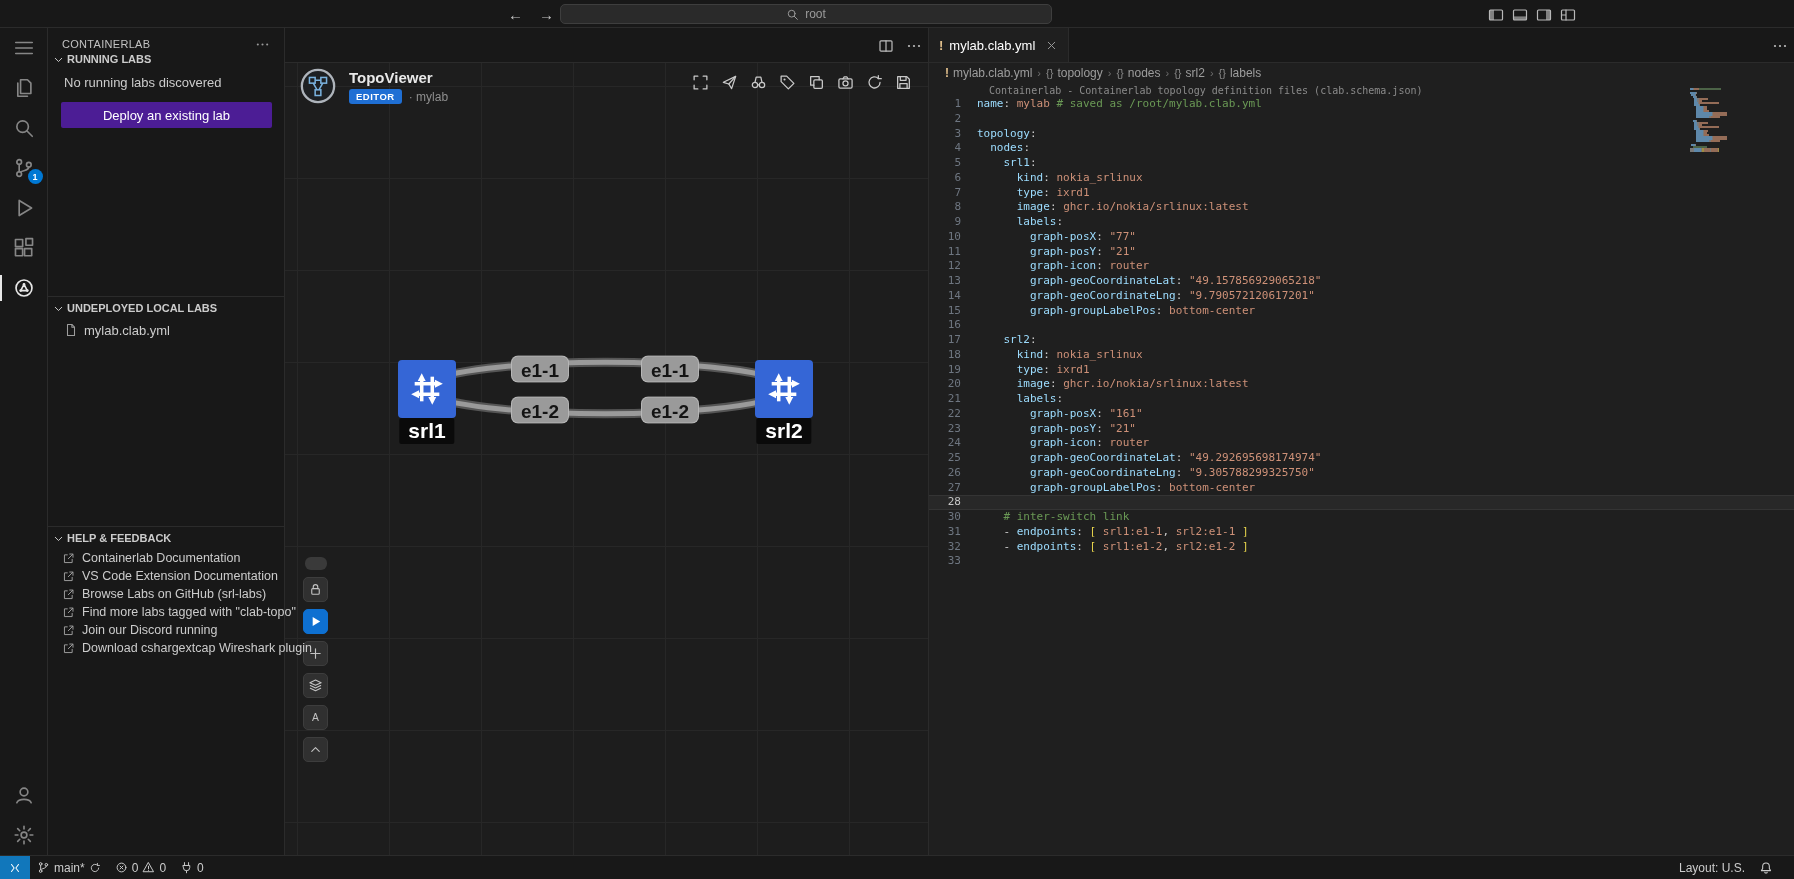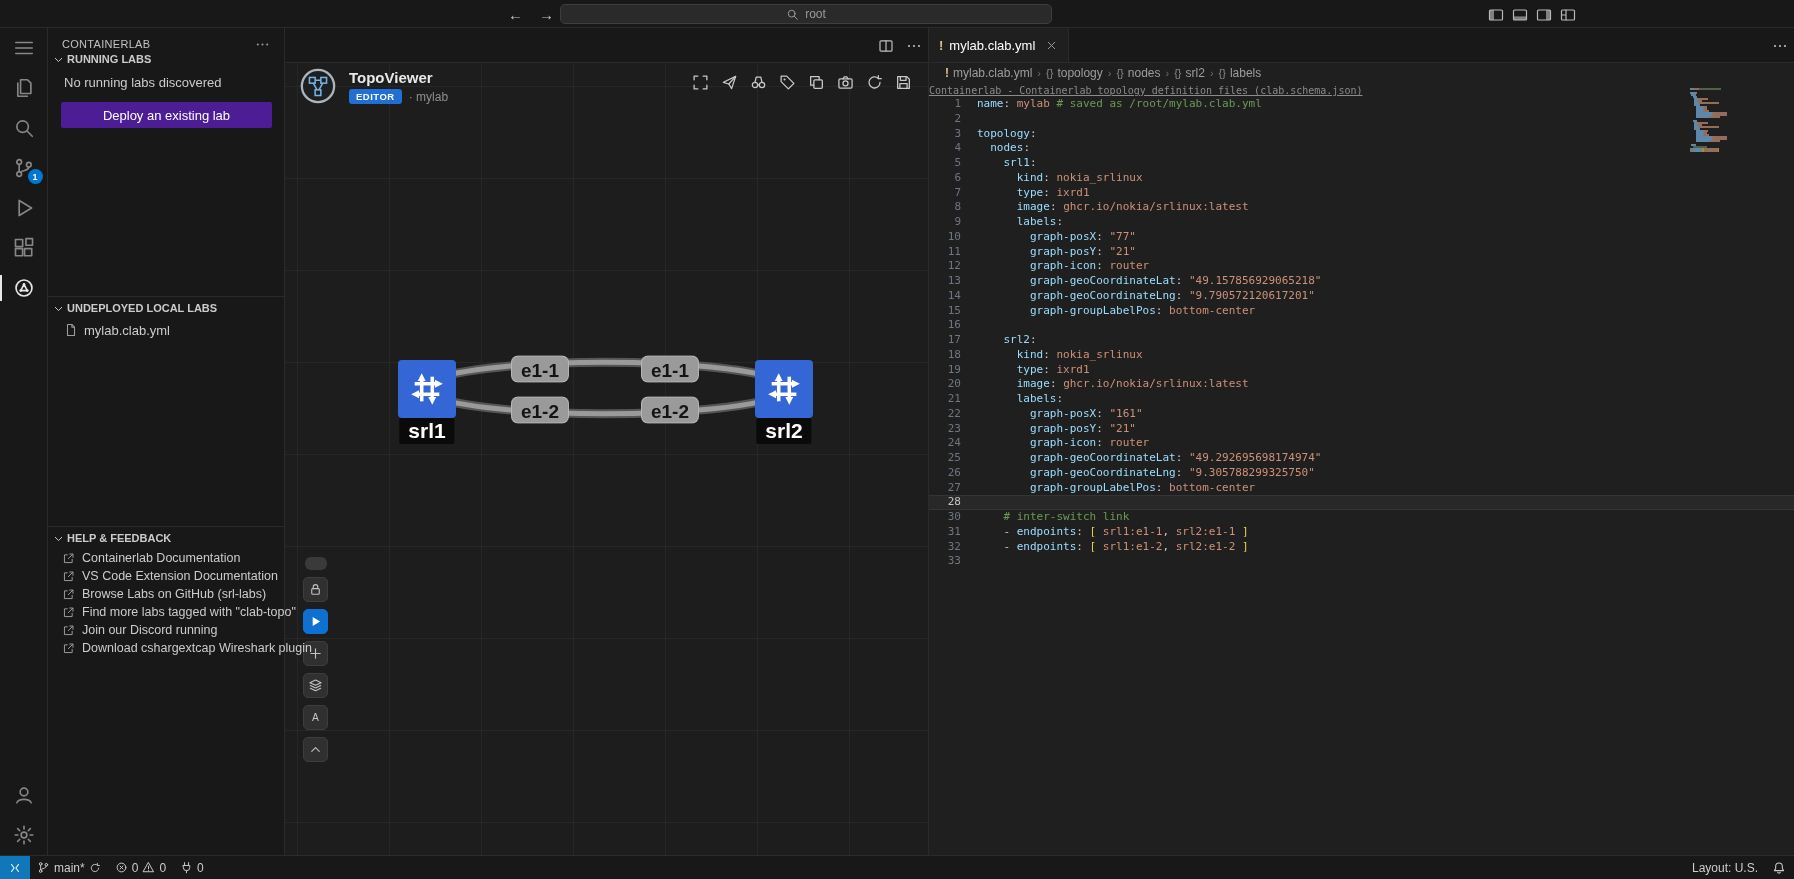--- a/index.html
+++ b/index.html
@@ -76,38 +76,38 @@
   .tool-btn.play { background:#0e70d1; border-color:#0e70d1; color:#ffffff; }
 
   
   #breadcrumbs { height:20px; display:flex; align-items:center; gap:5px; padding:0 16px; font-size:12px; color:#9d9d9d; background:#1f1f1f; }
   .bc-sep { color:#6e6e6e; font-size:11px; }
   .bc-obj { color:#8a8a8a; font-size:11px; }
   .bc-warn { color:#e2c08d; font-weight:700; }
   .bc-item { display:flex; align-items:center; gap:4px; cursor:pointer; }
 
   #code { position:absolute; top:55px; left:0; right:0; bottom:0; font-family:"DejaVu Sans Mono", monospace; font-size:11px; line-height:14.75px; }
-  .schema-note { color:#8b8b8b; font-size:10px; line-height:13px; padding-top:1px; font-family:"DejaVu Sans Mono", monospace;text-decoration:underline; }
+  .schema-note { margin-left:60px; color:#8b8b8b; font-size:10px; line-height:13px; padding-top:1px; font-family:"DejaVu Sans Mono", monospace; }
   .code-line { display:flex; height:14.75px; position:relative; }
   .ln { width:48px; text-align:right; padding-right:16px; color:#6e7681; flex:none; }
   .lc { white-space:pre; color:#cccccc; }
   .tk-k { color:#9cdcfe; } .tk-v { color:#ce9178; } .tk-c { color:#6a9955; } .tk-p { color:#cccccc; } .tk-b { color:#e8d44d; }
   .code-line.current { background:rgba(255,255,255,0.045); box-shadow:inset 0 1px 0 #343434, inset 0 -1px 0 #343434; }
   .code-line.current .ln { color:#c6c6c6; }
 
   #minimap { position:absolute; top:5px; right:42px; width:62px; }
   .mm-row { height:2px; display:flex; }
   .mm-seg { height:2px; display:block; opacity:.85; }
   .mm-k{background:#6a9bc3;} .mm-v{background:#a97a62;} .mm-c{background:#55704f;} .mm-p{background:#8b8b8b;} .mm-b{background:#b5a24a;} .mm-blank{background:transparent;}
 
   
   #statusbar { position:absolute; left:0; right:0; bottom:0; height:24px; background:#181818; border-top:1px solid #2b2b2b; display:flex; align-items:center; font-size:12px; color:#cccccc; z-index:30; }
   .sb-remote { width:30px; height:23px; background:#1177bb; color:#ffffff; display:flex; align-items:center; justify-content:center; cursor:pointer; }
   .sb-item { display:flex; align-items:center; gap:4px; padding:0 7px; height:100%; cursor:pointer; white-space:nowrap; }
-  .sb-right { margin-left:auto; display:flex; align-items:center; padding-right:1px; }
+  .sb-right { margin-left:auto; display:flex; align-items:center; padding-right:14px; }
   .ic { display:inline-flex; align-items:center; justify-content:center; }
 </style>
 </head>
 <body>
 
 <div id="titlebar">
   <div id="nav-arrows">
     <span>←</span>
     <span>→</span>
   </div>

